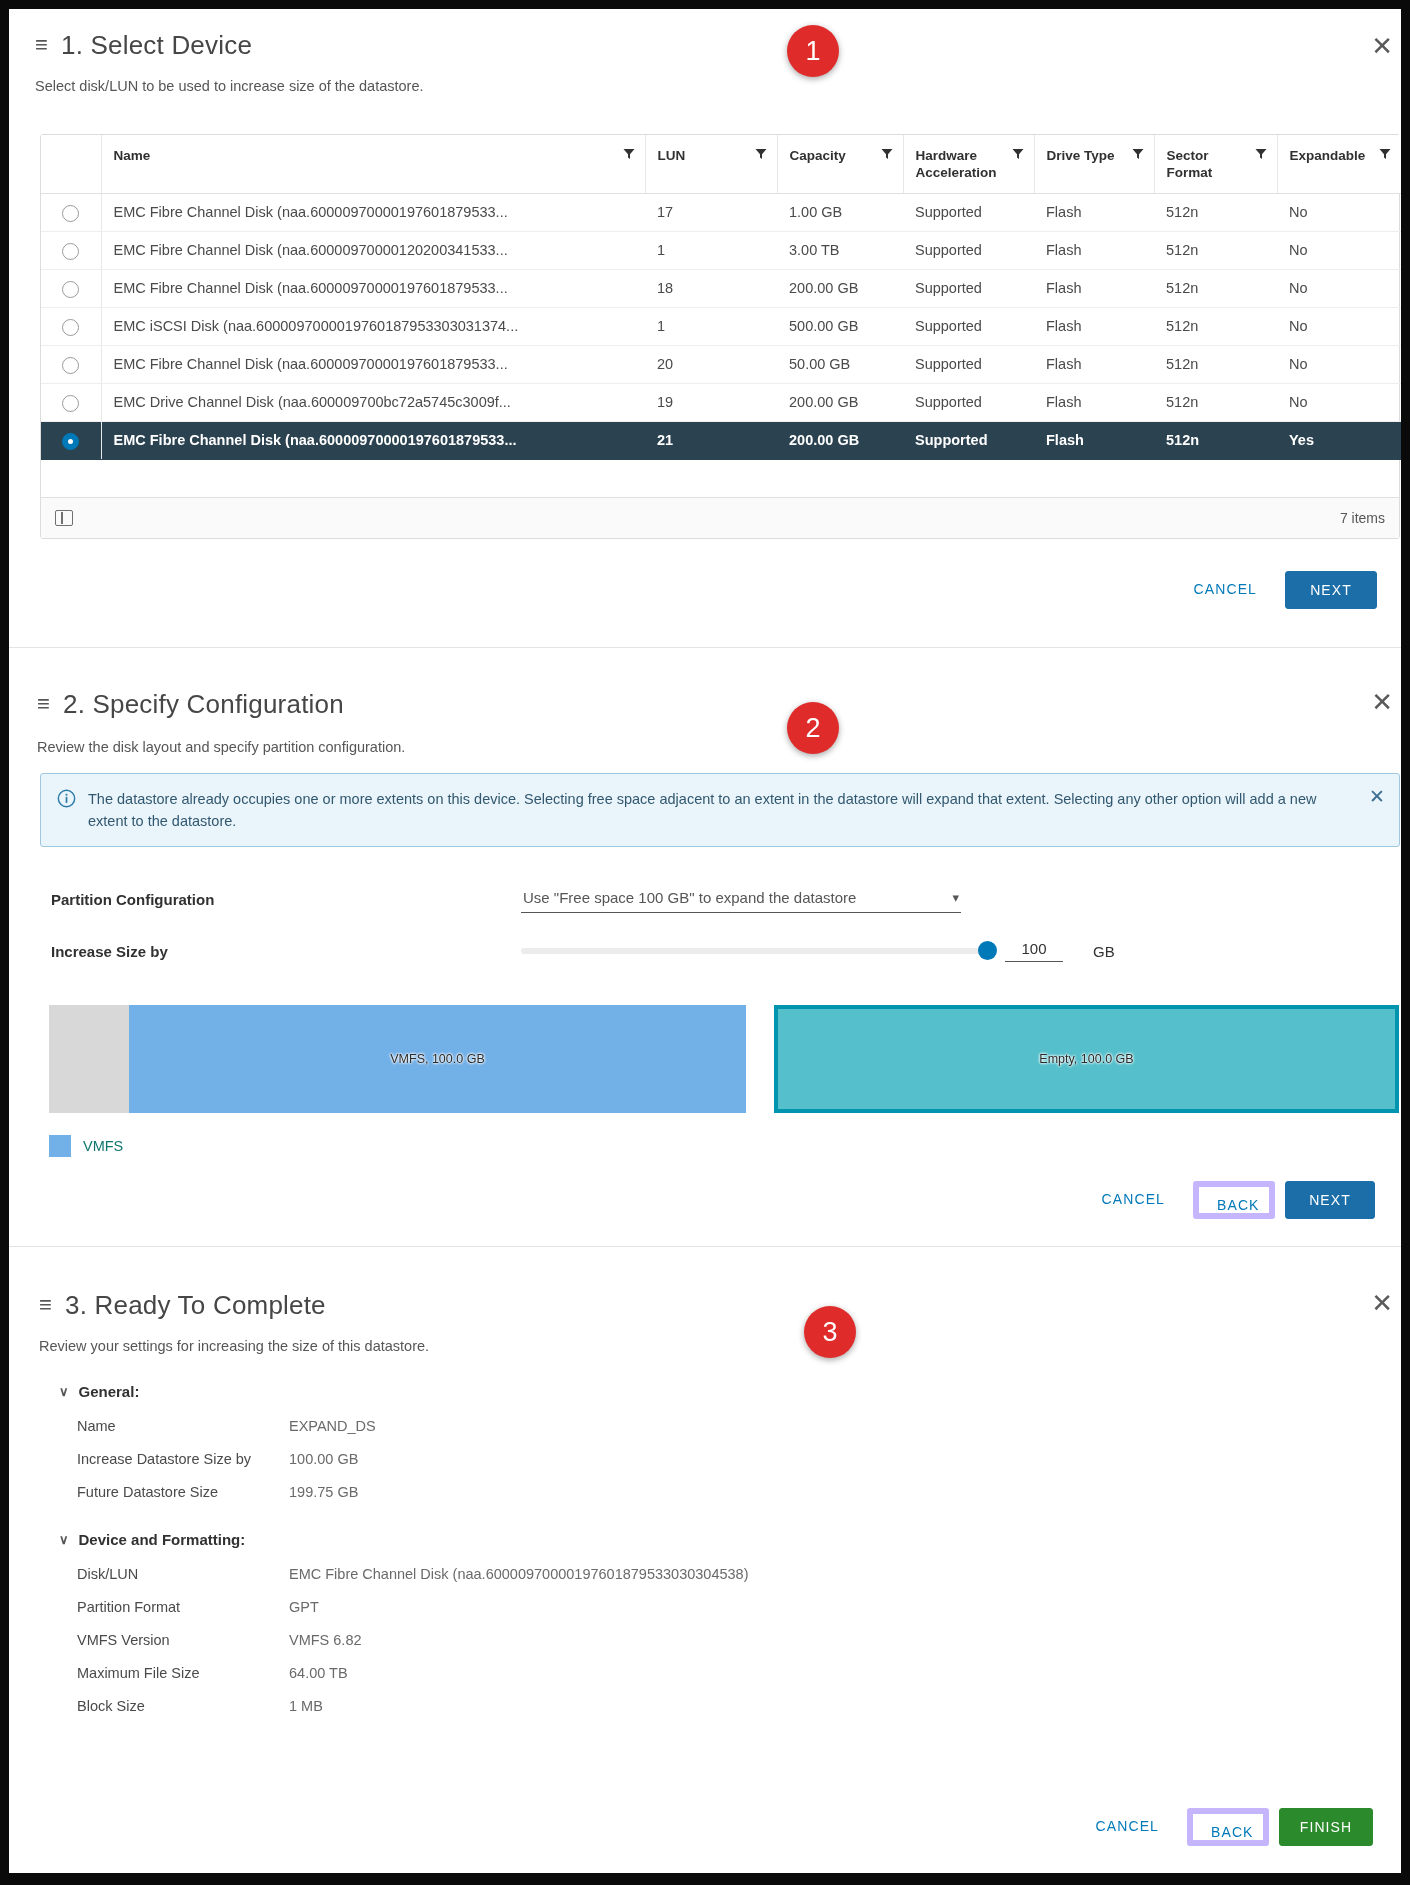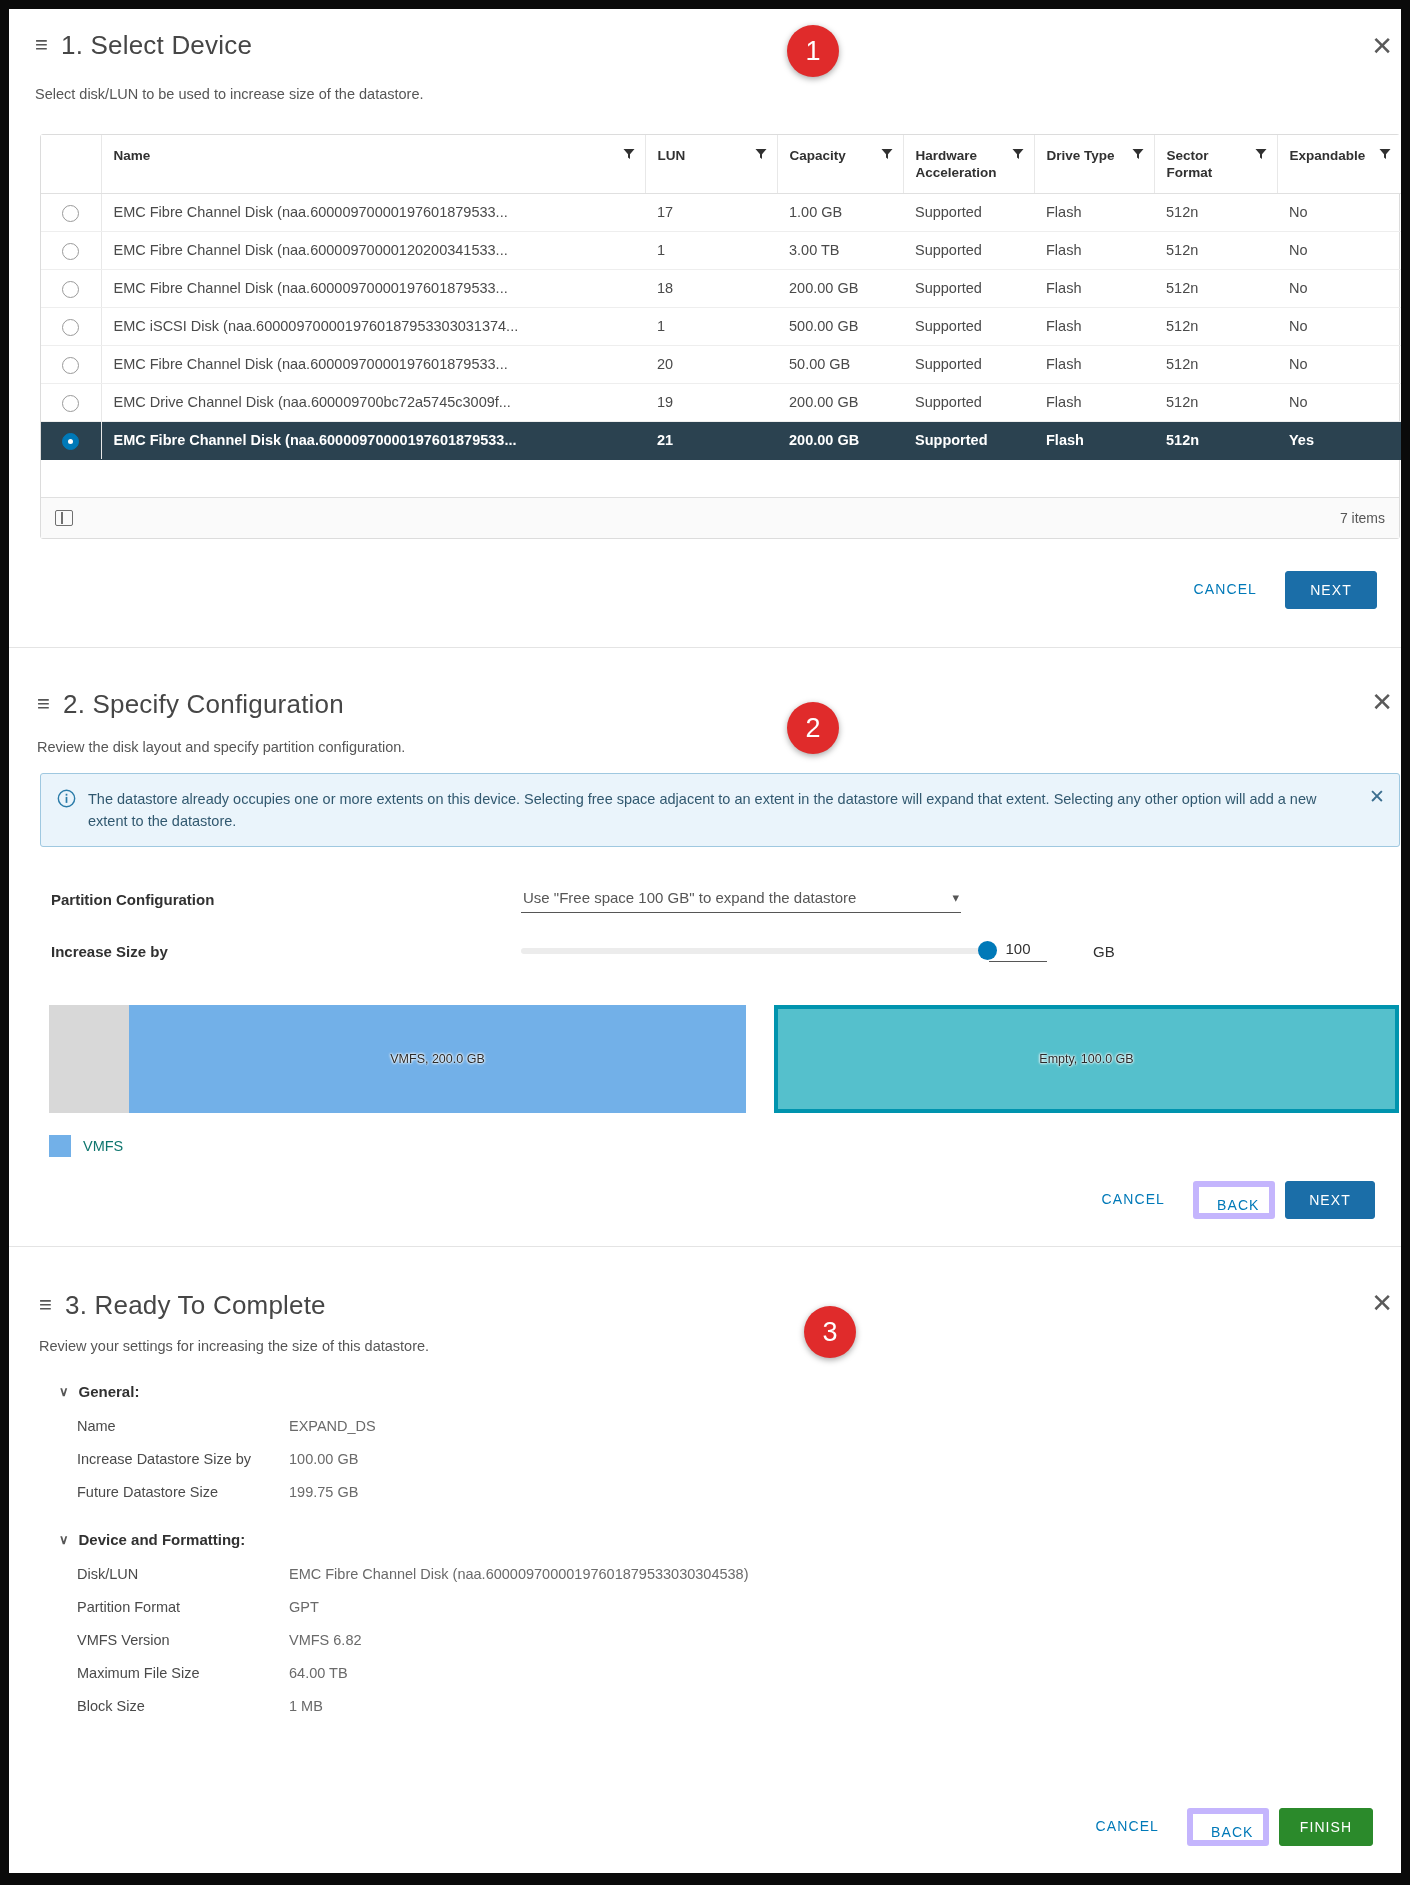--- a/index.html
+++ b/index.html
@@ -295,21 +295,21 @@
 
     <div class="close-x" style="top:24px;">✕</div>
 
     <div class="step-badge" style="left:778px; top:16px;">1</div>
 
     <div class="sec-head" style="position:absolute; left:26px; top:21px; width:700px;">
       <div class="hamburger">≡</div>
       <div class="sec-title">1. Select Device</div>
     </div>
 
-    <div class="sec-sub" style="position:absolute; left:26px; top:75px;text-align:right;">Select disk/LUN to be used to increase size of the datastore.</div>
+    <div class="sec-sub" style="position:absolute; left:26px; top:67px;text-align:right;">Select disk/LUN to be used to increase size of the datastore.</div>
 
     <div class="grid" style="position:absolute; left:31px; top:125px; width:1360px;">
       <table class="dg">
         <colgroup>
           <col style="width:60px">
           <col style="width:544px">
           <col style="width:132px">
           <col style="width:126px">
           <col style="width:131px">
           <col style="width:120px">
@@ -495,31 +495,31 @@
         <span class="caret">▾</span>
       </div>
     </div>
 
     <div class="form-row" style="position:absolute; left:42px; top:293px; width:1280px;">
       <div class="form-label">Increase Size by</div>
       <div class="slider-wrap">
         <div class="track">
           <div class="thumb"></div>
         </div>
-        <div style="width:90px; display:flex; ">
+        <div style="width:90px; display:flex; justify-content:center;">
           <div class="num-input">100</div>
         </div>
         <div class="unit">GB</div>
       </div>
     </div>
 
     <div class="disk-bar" style="position:absolute; left:40px; top:358px;">
       <div class="seg seg-sys"></div>
       <div class="seg seg-vmfs">
-        <span class="seg-label">VMFS, 200.0 GB</span>
+        <span class="seg-label">VMFS, 100.0 GB</span>
       </div>
       <div class="seg seg-empty">
         <span class="seg-label">Empty, 100.0 GB</span>
       </div>
     </div>
 
     <div class="legend" style="position:absolute; left:40px; top:488px;">
       <div class="legend-swatch"></div>
       <div class="legend-text">VMFS</div>
     </div>

